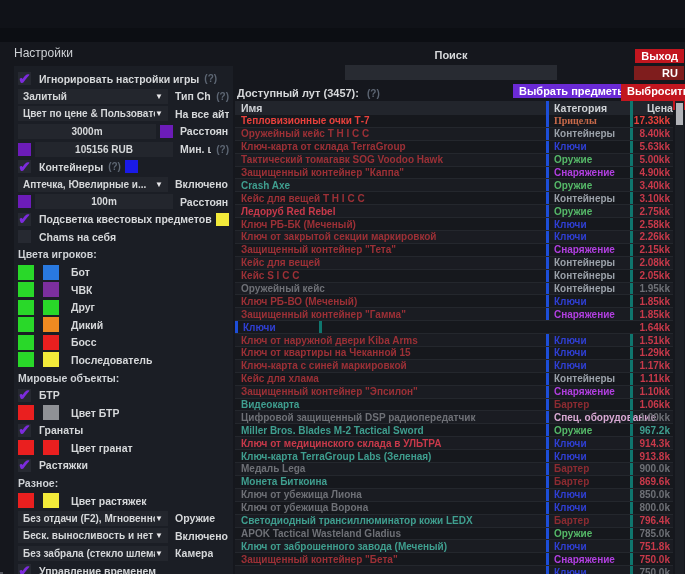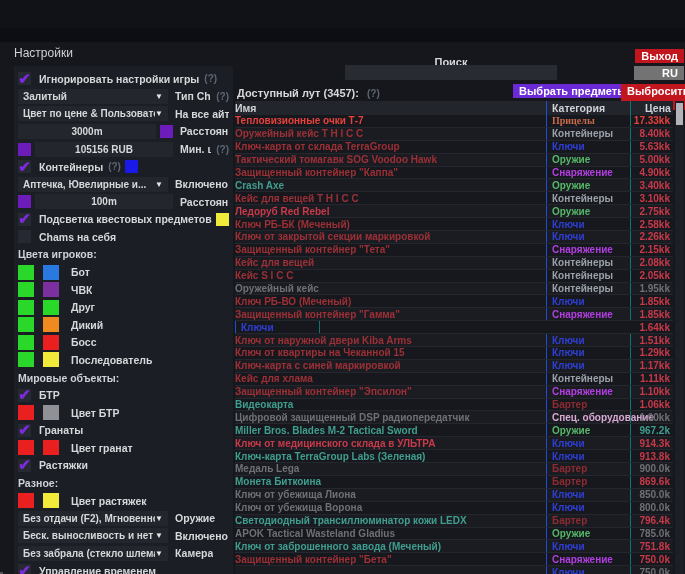--- a/index.html
+++ b/index.html
@@ -28,45 +28,45 @@
   .swatch { width:13px; height:13px; flex:0 0 auto; display:inline-block; }
   .sw-l { margin-right:4px; } .sw-r { margin-left:4px; }
   .after-box { margin-left:7px; }
   .help { color:#5d6673; margin-left:5px; font-size:10px; }
   .cpair { width:16px; height:15px; margin-right:9px; flex:0 0 auto; }
   .cpair2 { margin-right:12px; }
   .left-scroll { position:absolute; left:0; top:544px; width:3px; height:26px; background:#50535b; }
 
   
   .main { position:absolute; left:235px; top:14px; right:0; bottom:0; }
-  .search-label { position:absolute; top:14px; left:110px; width:212px; text-align:center;
+  .search-label { position:absolute; top:7px; left:110px; width:212px; text-align:center;
                   font-size:11px; font-weight:700; color:#d6d8da; }
   .search-input { position:absolute; top:23px; left:110px; width:212px; height:15px;
                   background:#282b32; border:0; outline:none; color:#d6d8da; font-size:10px; padding:0 4px; }
   .btn { border:0; color:#fff; font-weight:700; font-size:11px; padding:1px 6px;
          cursor:pointer; font-family:"Liberation Sans",sans-serif; }
   .btn-exit { position:absolute; top:7px; right:1px; background:#c2161f; }
-  .btn-ru   { position:absolute; top:24px; right:1px; background:#737373;padding-left:28px; }
+  .btn-ru   { position:absolute; top:24px; right:1px; background:#7f1d1d;padding-left:28px; }
   .loot-title { position:absolute; top:45px; left:2px; font-size:11px; font-weight:700; color:#d6d8da; }
   .loot-title .help { font-weight:700; }
   .btn-kappa { position:absolute; top:42px; left:278px; background:#6b2ad6; }
   .btn-drop  { position:absolute; top:42px; left:386px; background:#c2161f; }
 
   .table { position:absolute; top:59px; left:0; width:438px; }
   .thead { display:flex; height:14px; background:#22252c; align-items:center;
            font-size:10.5px; font-weight:700; color:#cfd2d6; }
   .tbody { height:460px; overflow:hidden; }
   .trow { display:flex; height:12.9px; align-items:center; font-size:10px; font-weight:700;
           border-bottom:1px solid #24272d; cursor:default; }
   .trow:nth-child(odd) { background:#16181d; }
   .trow:nth-child(even){ background:#1a1c22; }
-  .c-name { width:311px; padding-left:0; overflow:hidden; white-space:nowrap; flex:0 0 auto; }
-  .c-cat  { width:84px; padding-left:5px; border-left:1px solid #1d4ed8; overflow:visible;
+  .c-name { width:311px; padding-left:6px; overflow:hidden; white-space:nowrap; flex:0 0 auto; }
+  .c-cat  { width:84px; padding-left:5px; border-left:3px solid #1d4ed8; overflow:visible;
             white-space:nowrap; flex:0 0 auto; height:100%; display:flex; align-items:center; }
-  .c-price{ flex:1; text-align:left; padding-right:3px; border-left:1px solid #0f766e;
+  .c-price{ flex:1; text-align:left; padding-right:3px; border-left:3px solid #0f766e;
             white-space:nowrap; height:100%; display:flex; align-items:center; justify-content:flex-end; }
   .thead .c-price { justify-content:flex-start; padding-left:14px; }
 
   
   .nc-bright { color:var(--bright); } .nc-red { color:var(--red); }
   .nc-darkred{ color:var(--darkred);} .nc-teal{ color:var(--teal); }
   .nc-dim    { color:var(--dim); }
   .cc-scopes { color:var(--scopes);font-family:Liberation Serif, serif; } .cc-containers { color:var(--containers); }
   .cc-keys   { color:var(--keys); }   .cc-weapons { color:var(--weapons); }
   .cc-gear   { color:var(--gear); }   .cc-barter { color:var(--barter); }

